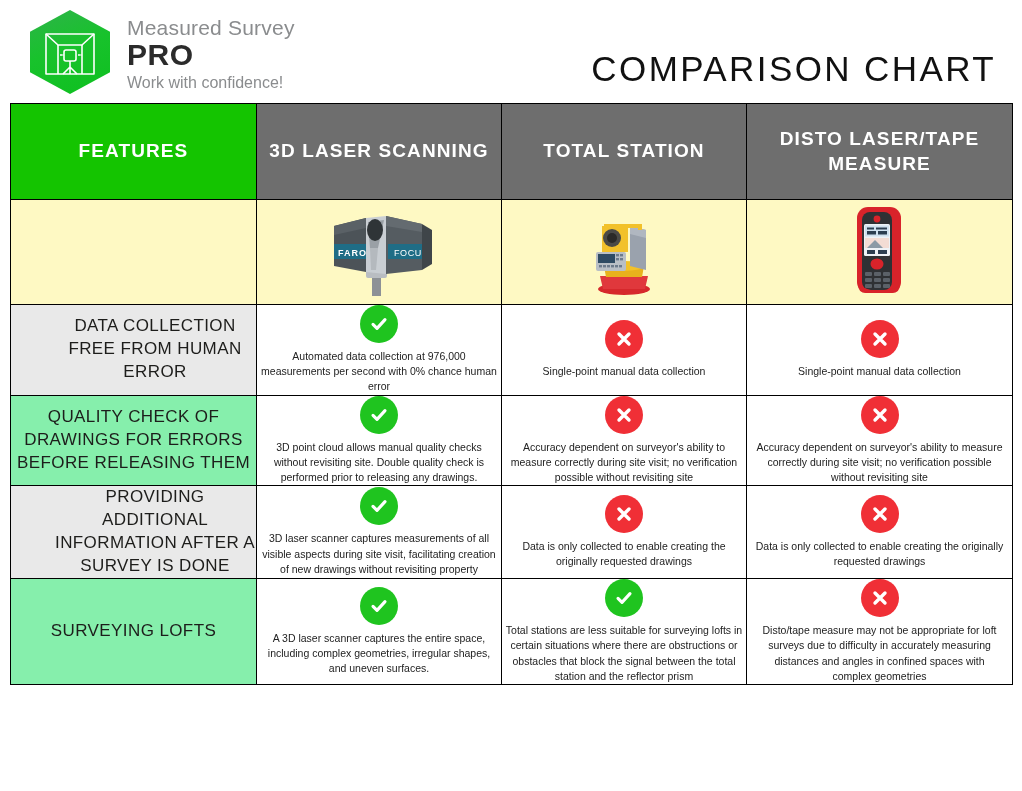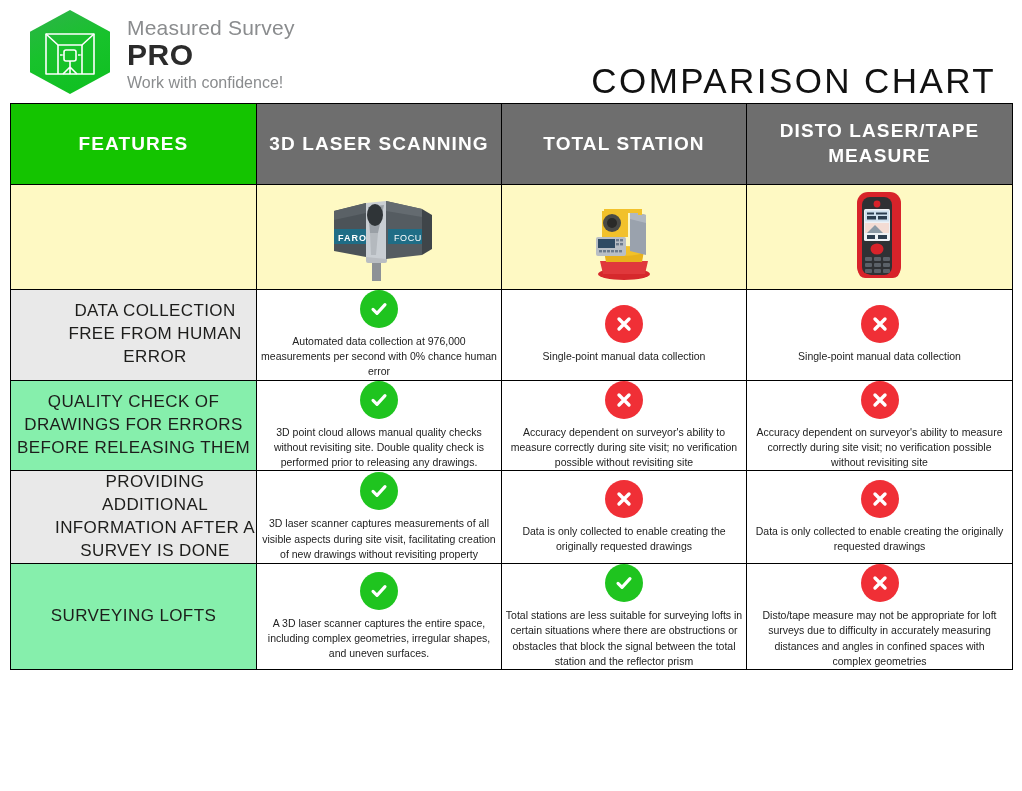--- a/index.html
+++ b/index.html
@@ -52,21 +52,21 @@
     letter-spacing: .5px;
     margin-top: 2px;
   }
   .logo-tag {
     font-size: 16px;
     color: #8a8c8e;
     margin-top: 5px;
   }
   .chart-title {
     position: absolute;
-    right: 26px; top: 61px;
+    right: 26px; top: 49px;
     font-size: 35px;
     font-weight: 300;
     letter-spacing: 2.4px;
     color: #111111;
     white-space: nowrap;
   }
 
   
   table.cmp {
     position: absolute;
@@ -78,21 +78,21 @@
   table.cmp td, table.cmp th {
     border: 1.5px solid #000000;
     vertical-align: middle;
     padding: 0;
   }
   col.c-feat { width: 246px; }
   col.c-col  { width: 245px; }
   col.c-last { width: 266px; }
 
   
-  .hdr { height: 81px; }
+  .hdr { height: 96px; }
   .hdr th {
     color: #ffffff;
     font-size: 19px;
     font-weight: bold;
     letter-spacing: 1.1px;
     line-height: 1.3;
     text-align: center;
     padding: 4px 10px;
   }
   .hdr th.feat { background: #14c400; }

